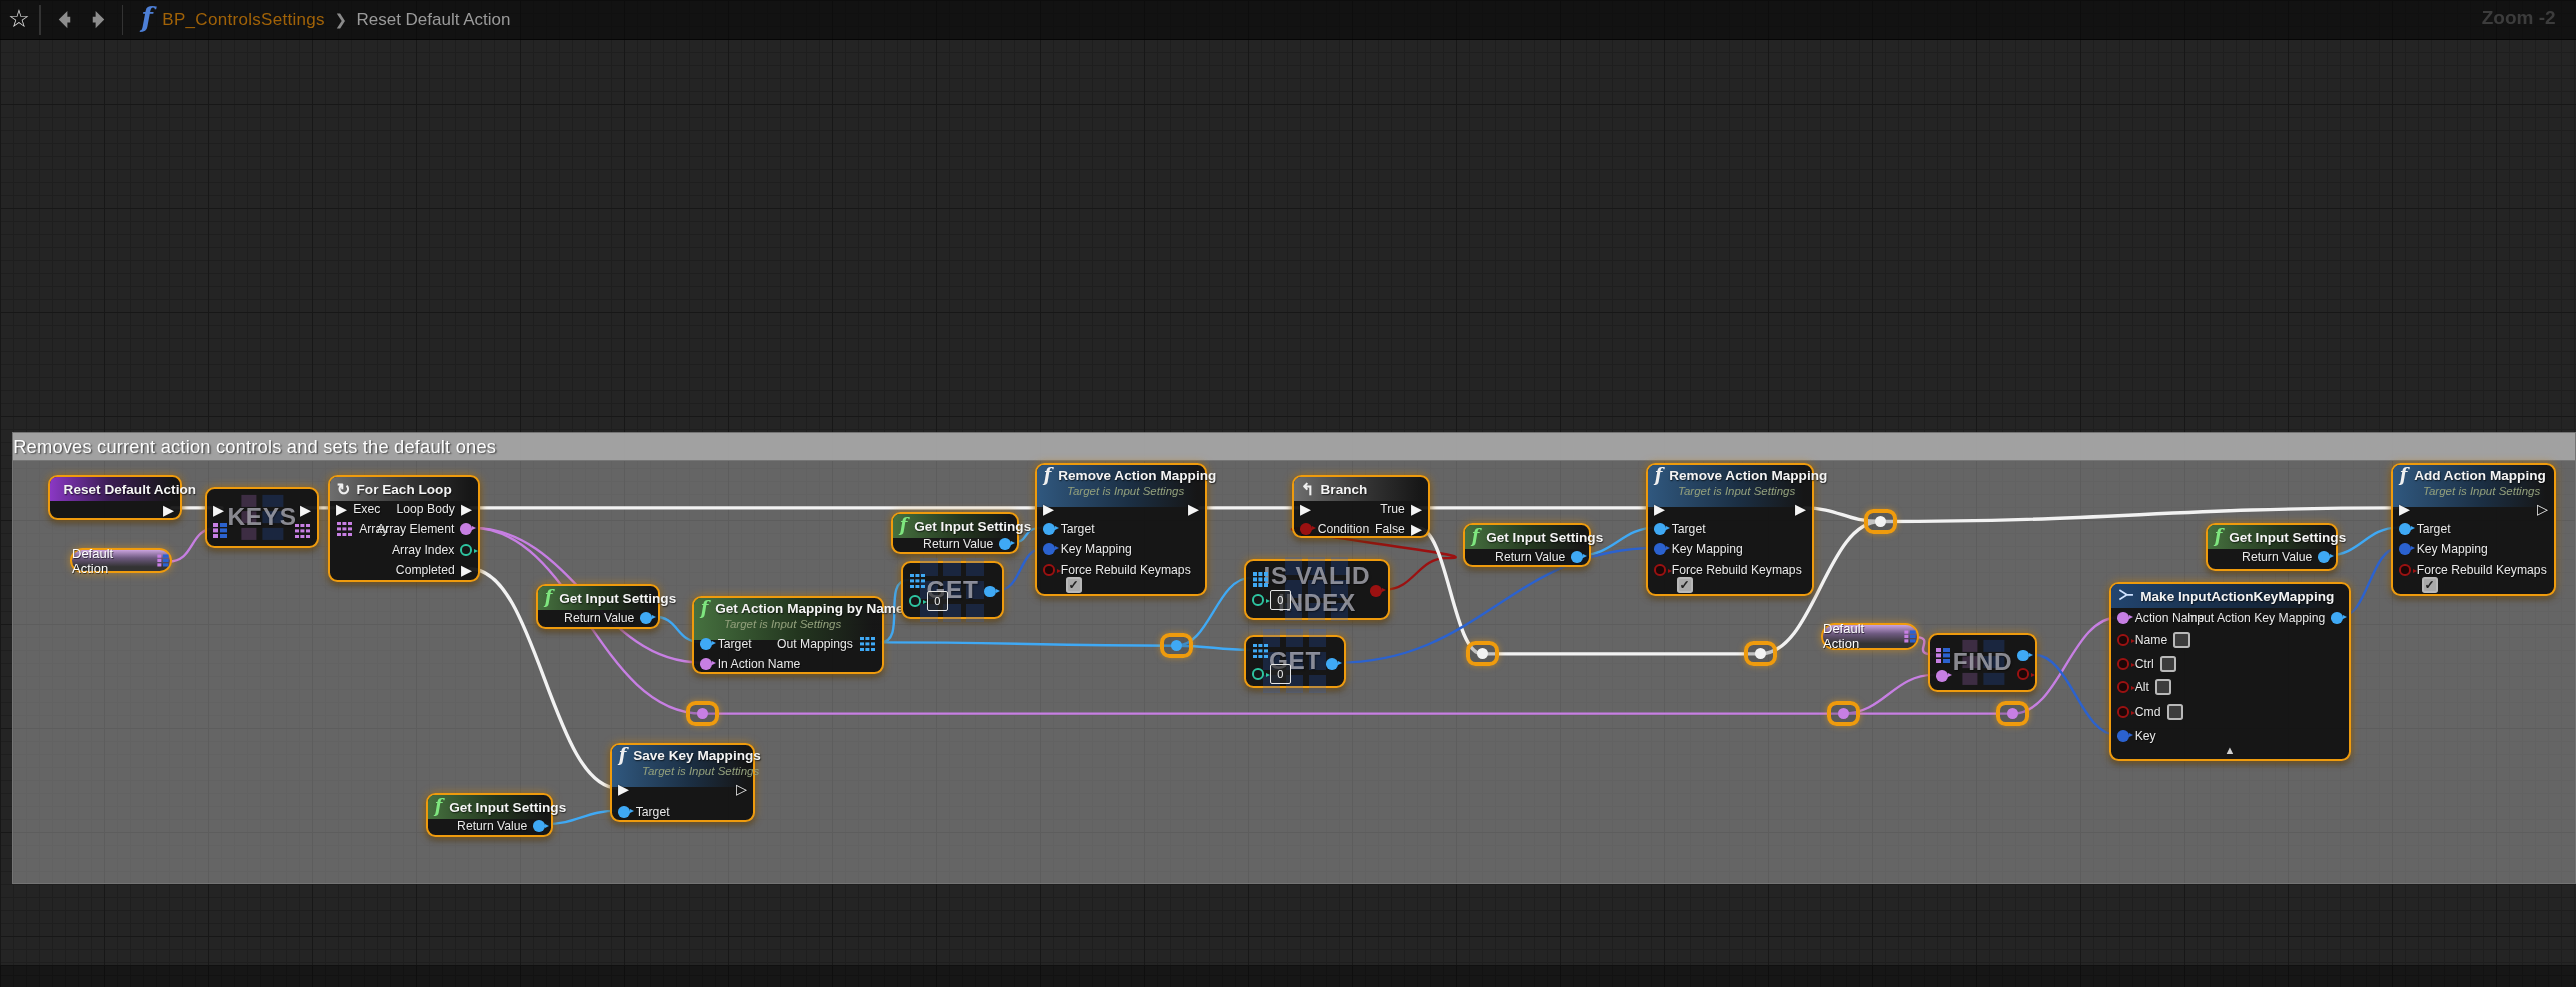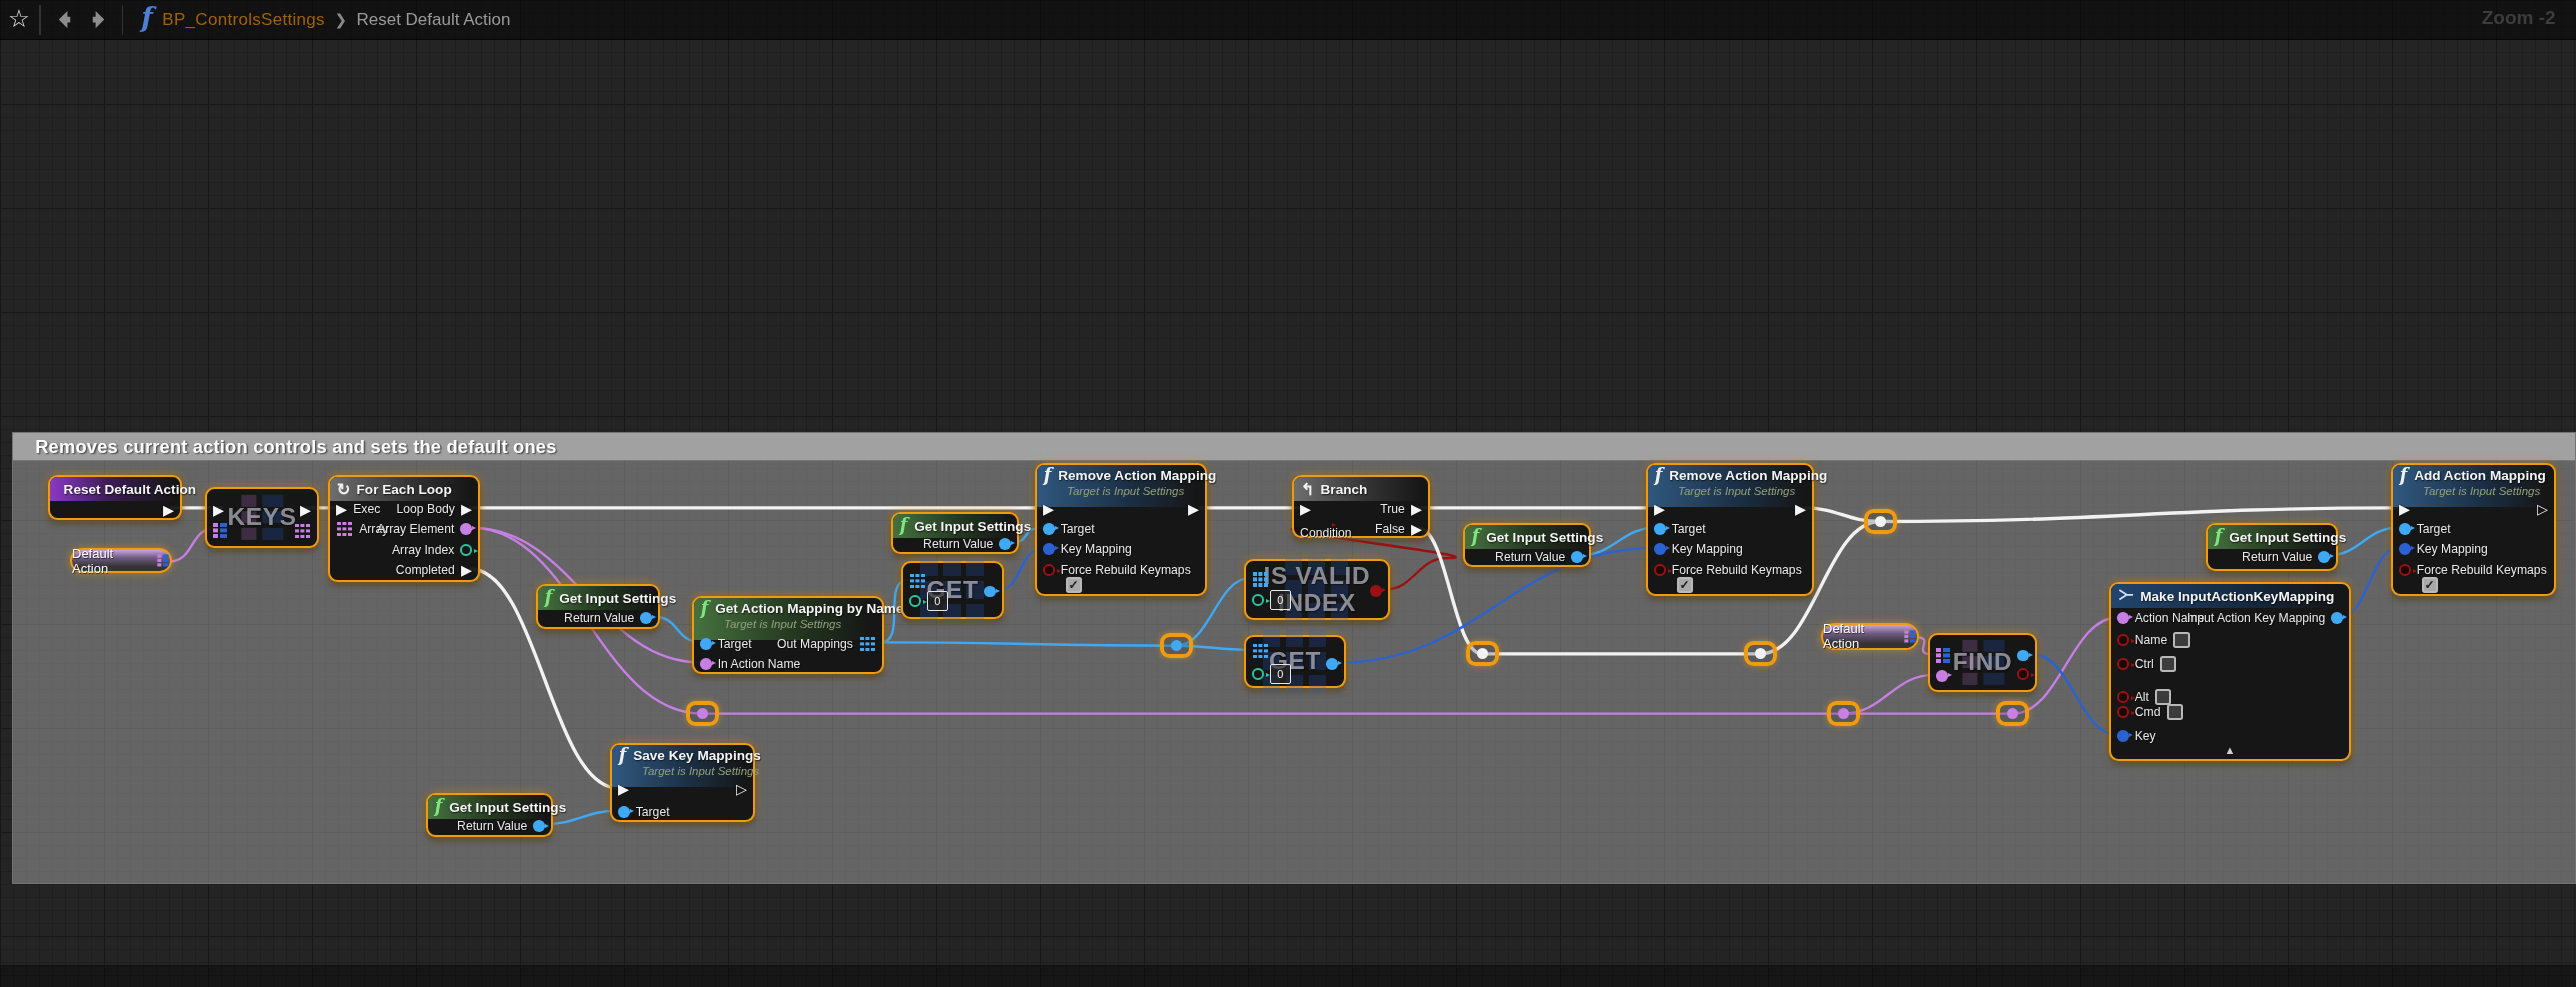--- a/index.html
+++ b/index.html
@@ -23,21 +23,21 @@
   .tb-f{font-family:"DejaVu Serif",serif;font-style:italic;font-weight:bold;font-size:27px;color:#4d7fd6;margin:0 9.5px 4.1px 11px;line-height:1;}
   .tb-crumb1{font-size:17px;color:#a16207;letter-spacing:0.3px;}
   .tb-chev{font-size:15px;color:#8a8a8a;margin:0 9.5px;}
   .tb-crumb2{font-size:17px;color:#9a9a9a;}
   #zoom-indicator{position:absolute;right:20.4px;top:6.8px;font-size:19px;font-weight:bold;color:#3c3c3c;z-index:51;text-align:right;}
   
   #comment-box{position:absolute;left:12.2px;top:432px;width:2562px;height:450px;
     background:rgba(200,200,200,0.40);border:0.7px solid rgba(120,120,120,0.8);z-index:1;}
   #comment-header{height:27px;background:rgba(163,163,163,0.96);display:flex;align-items:center;
     border-bottom:0.7px solid rgba(90,90,90,0.6);}
-  #comment-title{font-size:18.3px;font-weight:bold;color:#fcfcfc;padding-left:22px;
+  #comment-title{font-size:18.3px;font-weight:normal;color:#fcfcfc;
     text-shadow:1.4px 1.4px 1.4px rgba(0,0,0,0.55);letter-spacing:0.2px;}
   
   #nodes{position:absolute;inset:0;z-index:10;}
   #wires{position:absolute;inset:0;z-index:5;}
   .node{position:absolute;background:rgba(16,16,16,0.93);border:2px solid #ef9b0d;border-radius:9.5px;
     box-shadow:0 0 8.1px rgba(239,155,13,0.55),0 2.7px 6.8px rgba(0,0,0,0.5);box-sizing:border-box;}
   .hdr{height:24.4px;border-radius:6.8px 6.8px 0 0;display:flex;align-items:center;padding:0 8.1px 0 6.8px;position:relative;}
   .hdr.tall{height:39px;align-items:flex-start;padding-top:3.4px;}
   .hdr-title{font-size:13.6px;font-weight:bold;color:#f4f4f4;white-space:nowrap;text-shadow:0.7px 0.7px 1.4px rgba(0,0,0,0.7);}
   .hdr-sub{position:absolute;left:30px;top:20.4px;font-size:11.5px;font-style:italic;color:#93a07c;white-space:nowrap;}
@@ -272,21 +272,21 @@
       </div>
     </div>
     <div class="node macro" style="left: 1292px; top: 475px; width: 138px; height: 63px;">
       <div class="hdr macro">
         <span class="hdr-gicon">↰</span>
         <span class="hdr-title">Branch</span>
       </div>
       <div class="pin lft" style="top: 23px;">
         <span class="px-exec">▶</span>
       </div>
-      <div class="pin lft" style="top: 43px; flex-direction: column;">
+      <div class="pin lft" style="top: 43px;">
         <span class="px-dot" style="background: rgb(155, 17, 17); border-left-color: rgb(155, 17, 17);"></span>
         <span class="pin-label">Condition</span>
       </div>
       <div class="pin rgt" style="top: 23px;">
         <span class="px-exec">▶</span>
         <span class="pin-label">True</span>
       </div>
       <div class="pin rgt" style="top: 43px;">
         <span class="px-exec">▶</span>
         <span class="pin-label">False</span>
@@ -406,21 +406,21 @@
       <div class="pin lft" style="top: 47px;">
         <span class="px-dot" style="border: 2px solid rgb(155, 17, 17); background: rgb(28, 7, 7);"></span>
         <span class="pin-label">Name</span>
         <span class="cb"></span>
       </div>
       <div class="pin lft" style="top: 71px;">
         <span class="px-dot" style="border: 2px solid rgb(155, 17, 17); background: rgb(28, 7, 7);"></span>
         <span class="pin-label">Ctrl</span>
         <span class="cb"></span>
       </div>
-      <div class="pin lft" style="top: 104px; justify-content: space-between;">
+      <div class="pin lft" style="top: 94px; justify-content: space-between;">
         <span class="px-dot" style="border: 2px solid rgb(155, 17, 17); background: rgb(28, 7, 7);"></span>
         <span class="pin-label">Alt</span>
         <span class="cb"></span>
       </div>
       <div class="pin lft" style="top: 119px;">
         <span class="px-dot" style="border: 2px solid rgb(155, 17, 17); background: rgb(28, 7, 7);"></span>
         <span class="pin-label">Cmd</span>
         <span class="cb"></span>
       </div>
       <div class="pin lft" style="top: 143px;">

